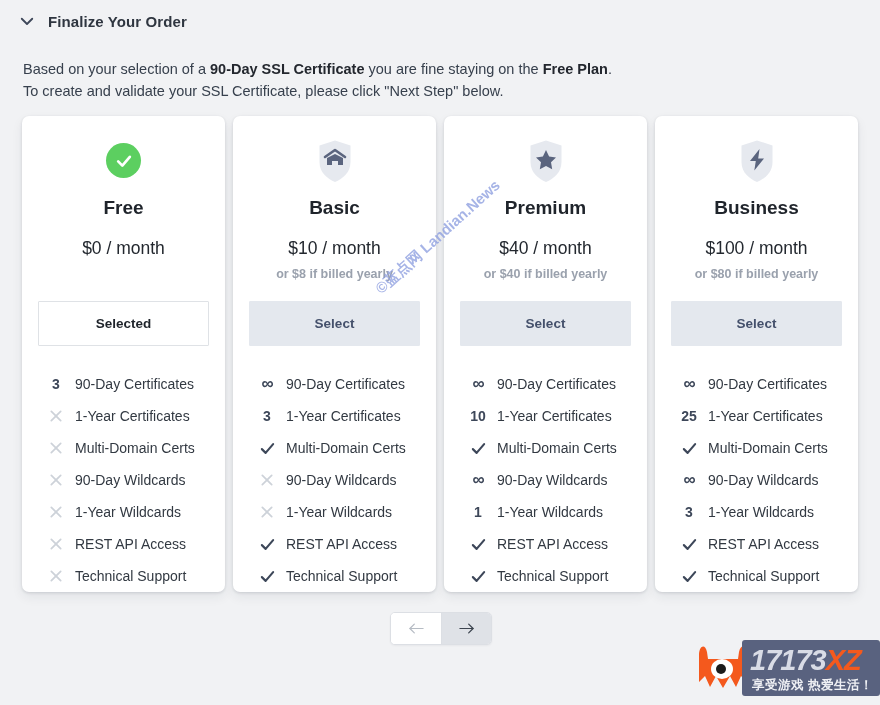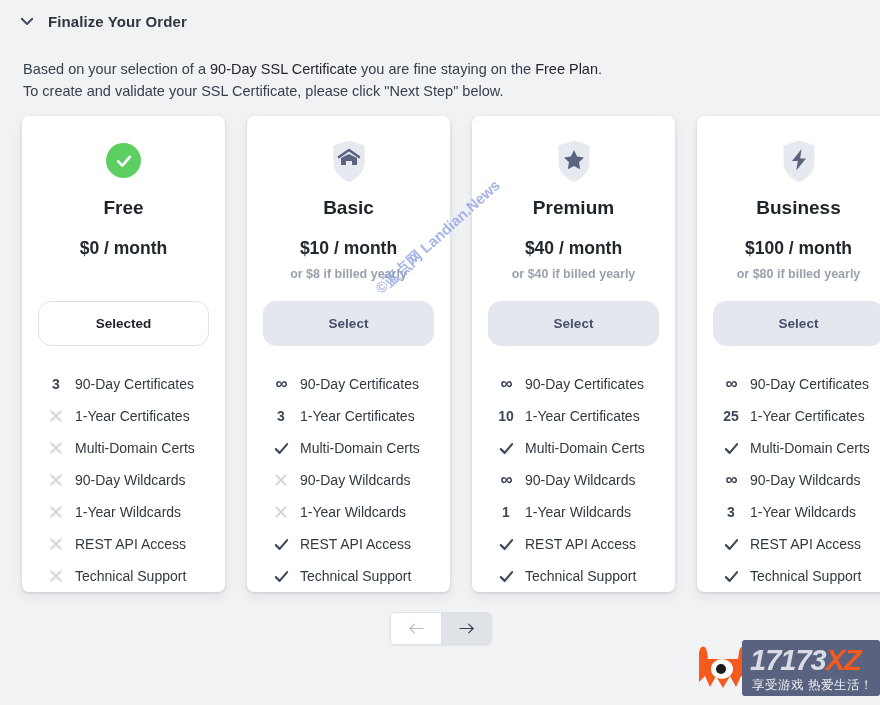--- a/index.html
+++ b/index.html
@@ -19,27 +19,27 @@
   .chevron-icon { width: 18px; height: 18px; display: block; color: #3d4759; }
   .section-title {
     font-size: 15px; font-weight: bold; color: #2f3640; letter-spacing: .1px;
   }
 
   
   .intro {
     position: absolute; left: 23px; top: 58px;
     font-size: 14.5px; line-height: 22px; color: #37404d;
   }
-  .intro b { font-weight: normal; color: #23272e; }
+  .intro b { font-weight: bold; color: #23272e; }
 
   
   .cards {
     position: absolute; left: 0; top: 116px;
     width: 880px; height: 480px;
-    display: flex; gap: 22px; padding-left: 22px;
+    display: flex; gap: 8px; padding-left: 22px;
   }
   .card {
     flex: 0 0 199px;
     background: #ffffff;
     border-radius: 7px;
     box-shadow: 0 1px 3px rgba(28,38,56,.14), 0 5px 12px rgba(28,38,56,.07);
     padding: 20px 16px 0 16px;
     display: flex; flex-direction: column; align-items: center;
     height: 476px;
   }
@@ -49,30 +49,30 @@
     width: 35px; height: 35px; border-radius: 50%;
     background: #5ccf60; display: flex; align-items: center; justify-content: center;
   }
   .check-circle svg { width: 20px; height: 20px; }
   .shield { width: 36px; height: 44px; display: block; }
 
   .plan-name {
     margin-top: 12px; font-size: 19px; font-weight: bold; color: #1f242b;
   }
   .plan-price {
-    margin-top: 19px; font-size: 17.5px; font-weight: bold; color: #23282f;
+    margin-top: 19px; font-size: 17.5px; font-weight: normal; color: #23282f;
   }
   .plan-yearly {
     margin-top: 8px; font-size: 12.5px; color: #9aa1ad; font-weight: bold;
   }
   .plan-yearly.empty { visibility: hidden; }
 
   .plan-btn {
     margin-top: 20px; width: 171px; height: 47px;
-    border-radius: 13px; display: flex; align-items: center; justify-content: center;
+    border-radius: 1px; display: flex; align-items: center; justify-content: center;
     font-size: 13.5px; font-weight: bold; cursor: pointer;
   }
   .plan-btn.selected {
     background: #ffffff; border: 1px solid #dfe2e6; color: #1e232a;
   }
   .plan-btn.select {
     background: #e4e8ee; border: 1px solid #e4e8ee; color: #44506b; margin-top: 20px;
   }
 
   .features { margin-top: 22px; width: 100%; padding-left: 8px; }
@@ -129,21 +129,21 @@
   }
   .wm-main {
     position: absolute; left: 56px; top: 5px;
     font-size: 29px; font-weight: bold; font-style: italic; letter-spacing: -1px;
     line-height: 30px;
   }
   .wm-num { color: #d9dce6; }
   .wm-xz { color: #f4591d; }
   .wm-tag {
     position: absolute; left: 58px; top: 37px;
-    font-size: 12.5px; font-weight: normal; color: #f0f1f5; letter-spacing: .5px;
+    font-size: 12.5px; font-weight: bold; color: #f0f1f5; letter-spacing: .5px;
   }
 </style>
 </head>
 <body>
 
 <div class="page">
 
   <div class="section-header">
     <span class="chevron-icon">
       <svg viewBox="0 0 24 24" fill="none" stroke="currentColor" stroke-width="2.4" stroke-linecap="round" stroke-linejoin="round">

